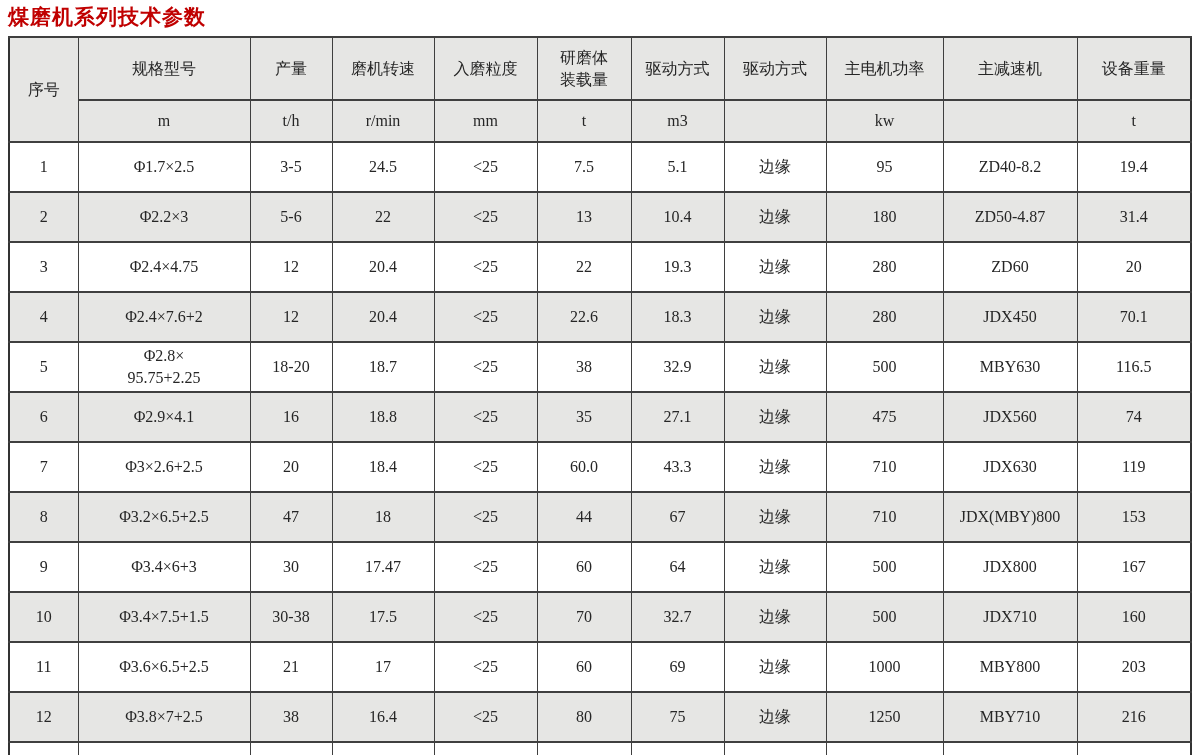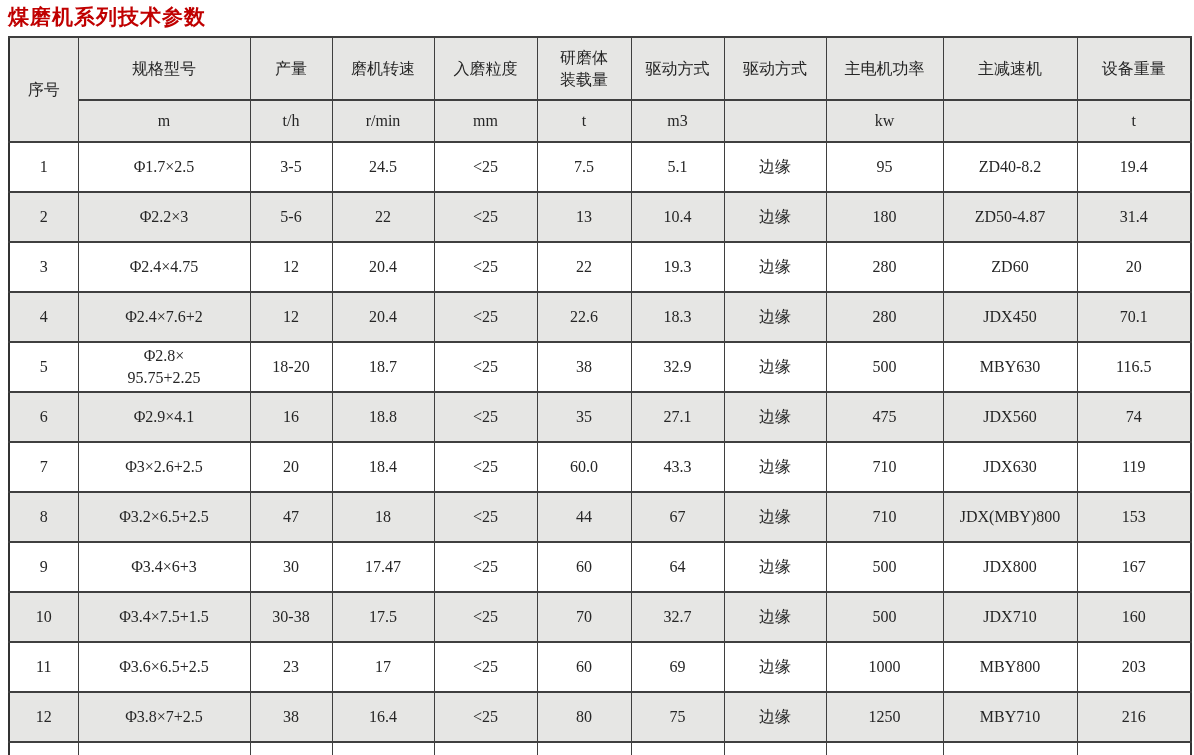--- a/index.html
+++ b/index.html
@@ -233,21 +233,21 @@
           <td>70</td>
           <td>32.7</td>
           <td>边缘</td>
           <td>500</td>
           <td>JDX710</td>
           <td>160</td>
         </tr>
         <tr>
           <td>11</td>
           <td>Φ3.6×6.5+2.5</td>
-          <td>23</td>
+          <td>21</td>
           <td>17</td>
           <td>&lt;25</td>
           <td>60</td>
           <td>69</td>
           <td>边缘</td>
           <td>1000</td>
           <td>MBY800</td>
           <td>203</td>
         </tr>
         <tr class="shaded">

